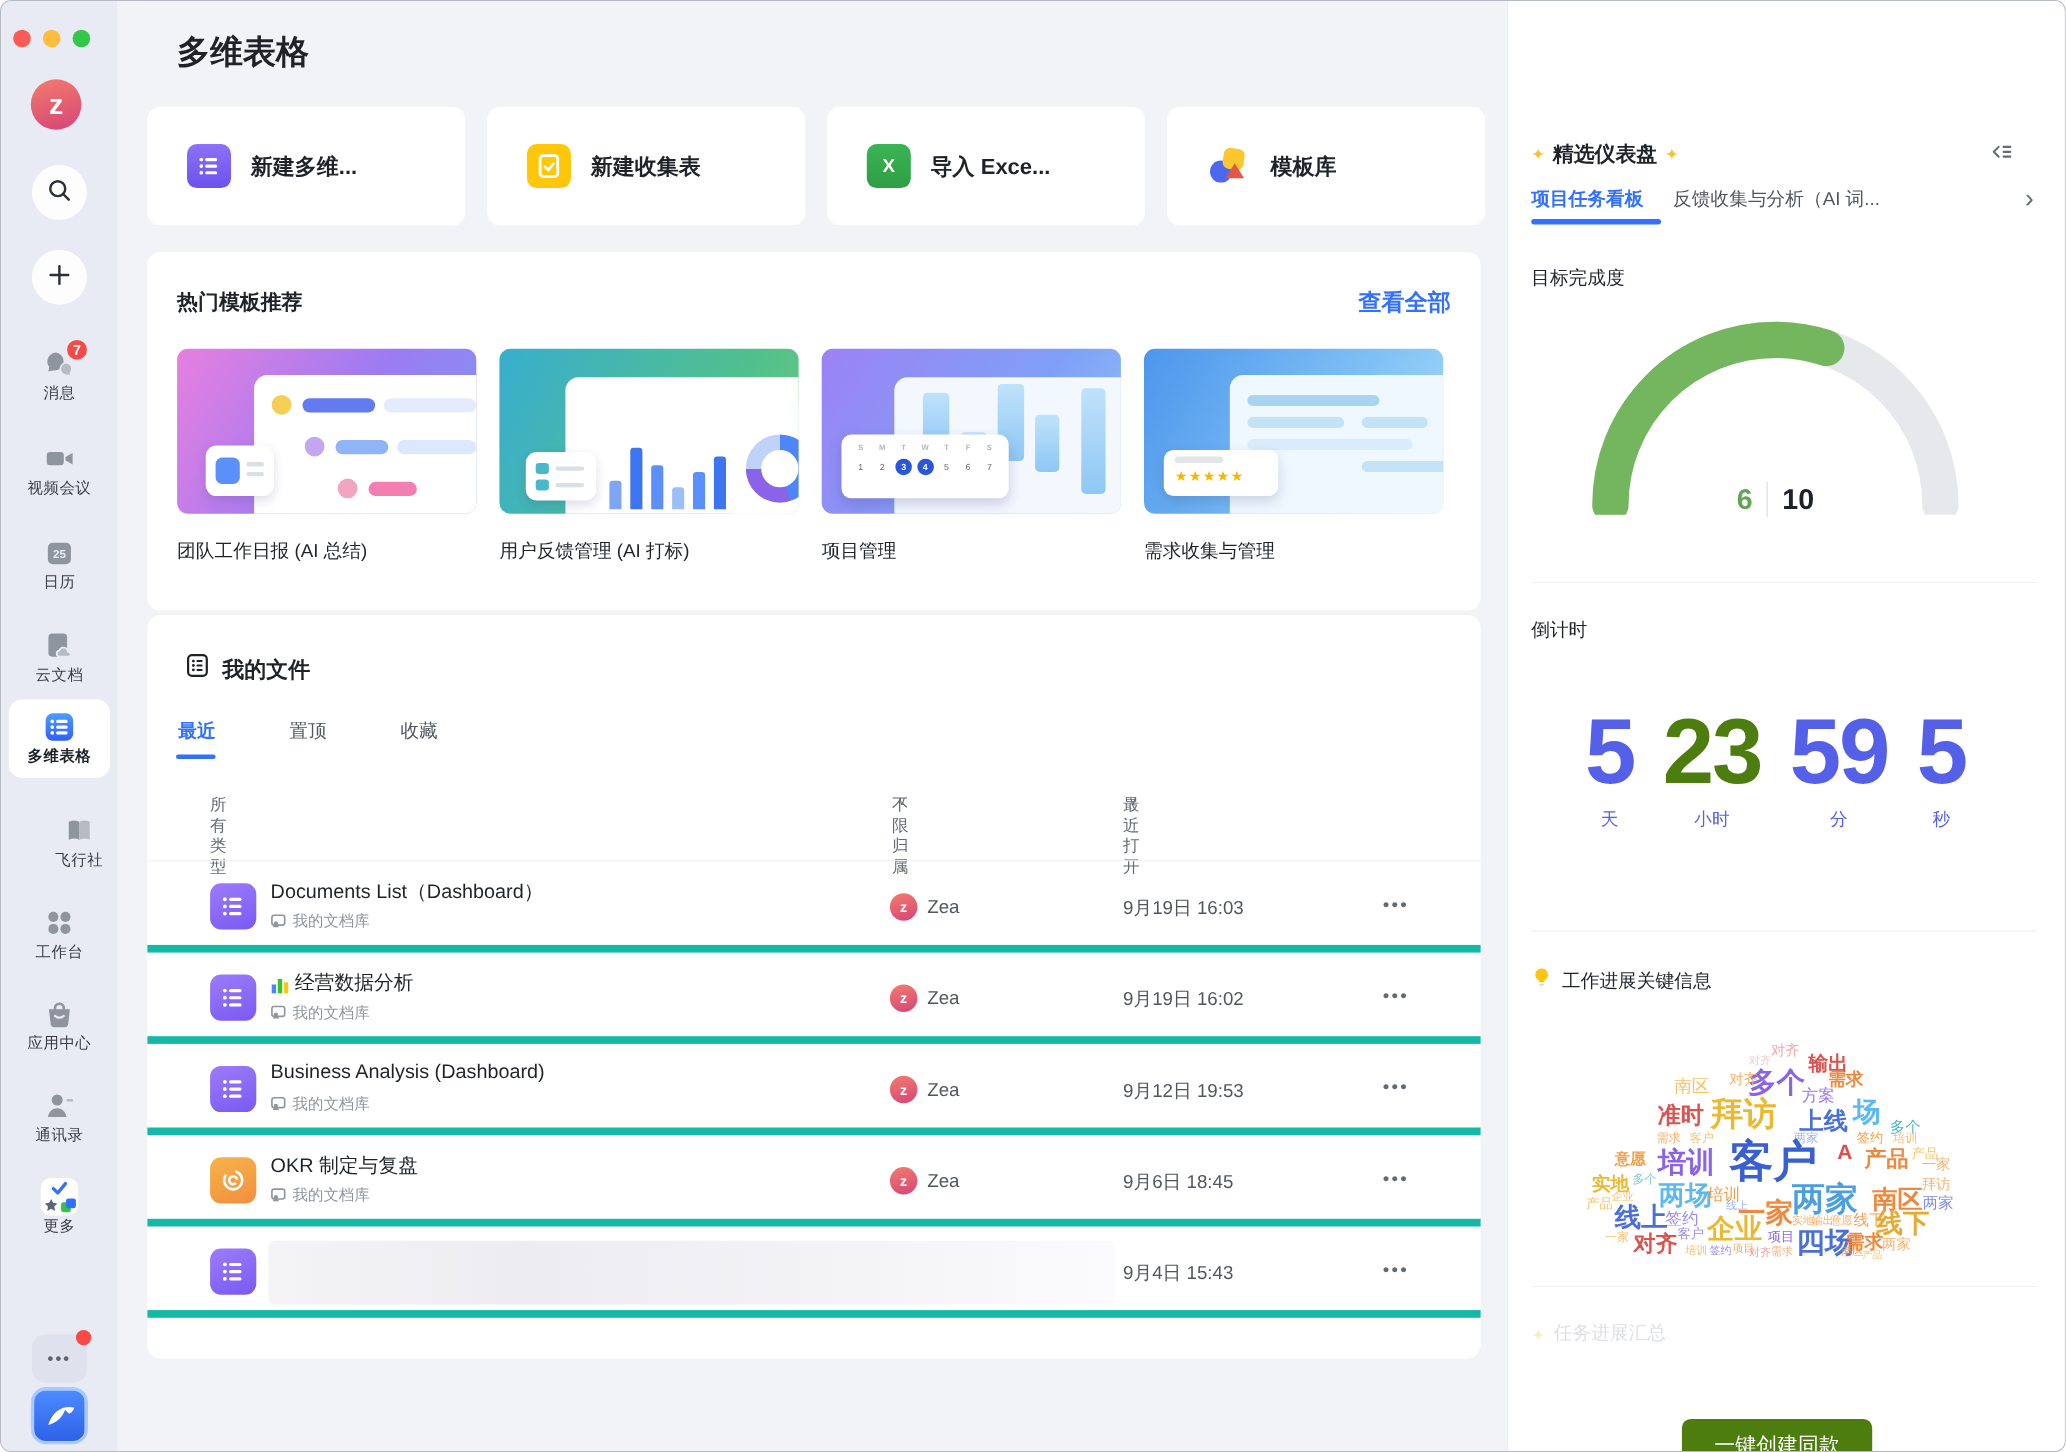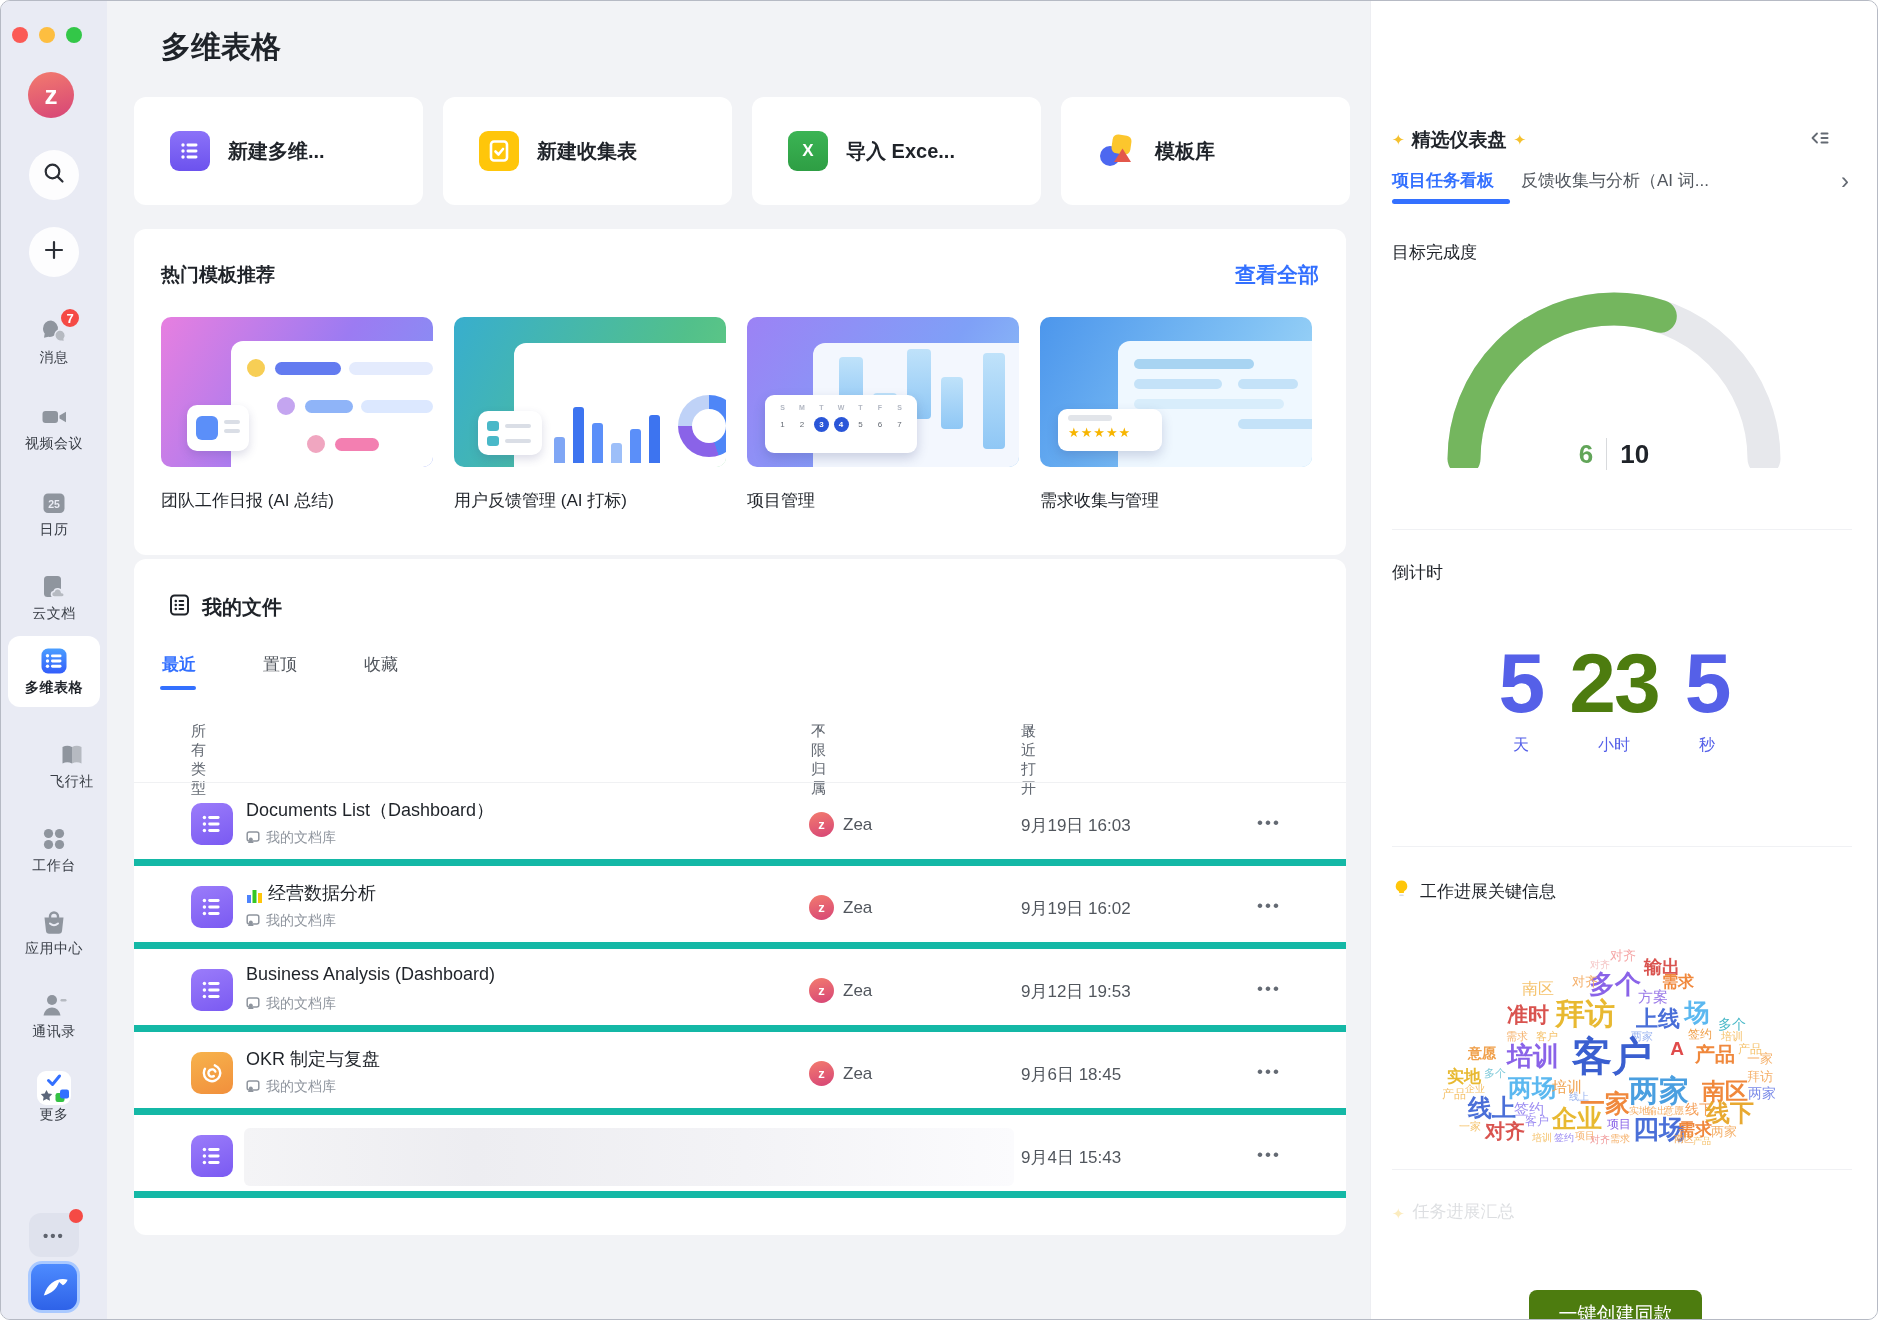--- a/index.html
+++ b/index.html
@@ -647,20 +647,24 @@
     <div class="cd-row" id="countdown">
         <div class="cd-unit">
           <span class="cd-num" style="color:#5560E8">5</span>
           <span class="cd-lab" style="color:#5560E8">天</span>
         </div>
         <div class="cd-unit">
           <span class="cd-num" style="color:#4d7c0f">23</span>
           <span class="cd-lab" style="color:#5560E8">小时</span>
         </div>
         <div class="cd-unit">
+          <span class="cd-num" style="color:#5560E8">59</span>
+          <span class="cd-lab" style="color:#5560E8">分</span>
+        </div>
+        <div class="cd-unit">
           <span class="cd-num" style="color:#5560E8">5</span>
           <span class="cd-lab" style="color:#5560E8">秒</span>
         </div>
       </div>
     <div class="rdiv" style="top:845px;"></div>
 
     <div class="sec-title" style="top:878px;display:flex;align-items:center;gap:9px;">
       <span>
         <svg width="19" height="19" viewBox="0 0 20 20">
             <path d="M10 1.5a6 6 0 0 1 3.2 11.1c-.5.3-.7.7-.7 1.2v.9H7.5v-.9c0-.5-.2-.9-.7-1.2A6 6 0 0 1 10 1.5z" fill="#FFC60A"></path>

